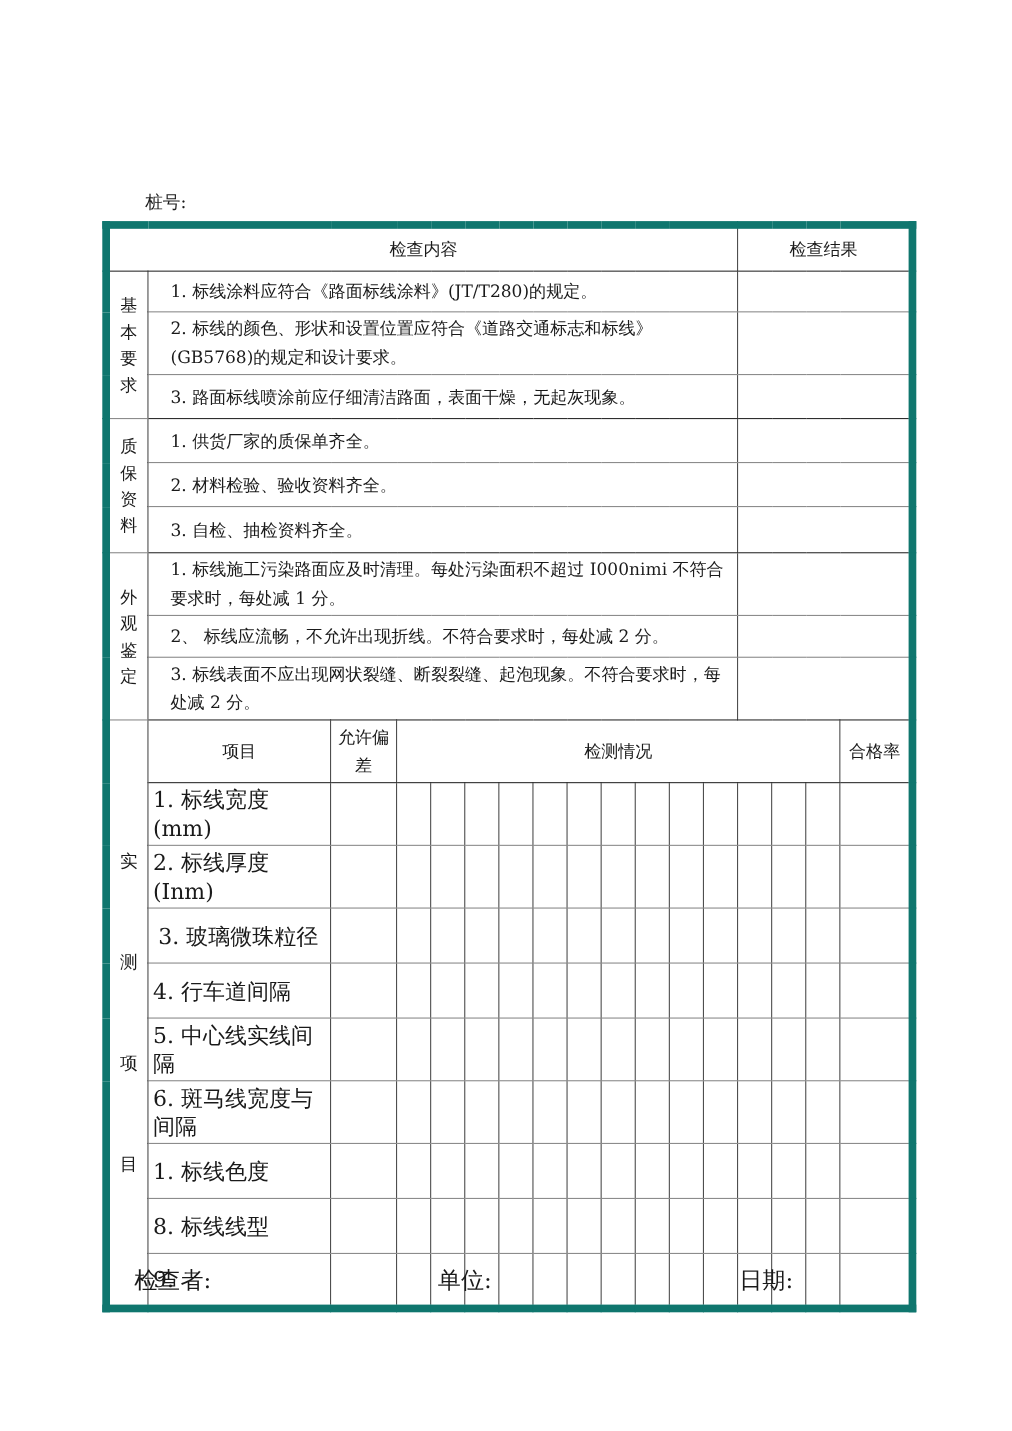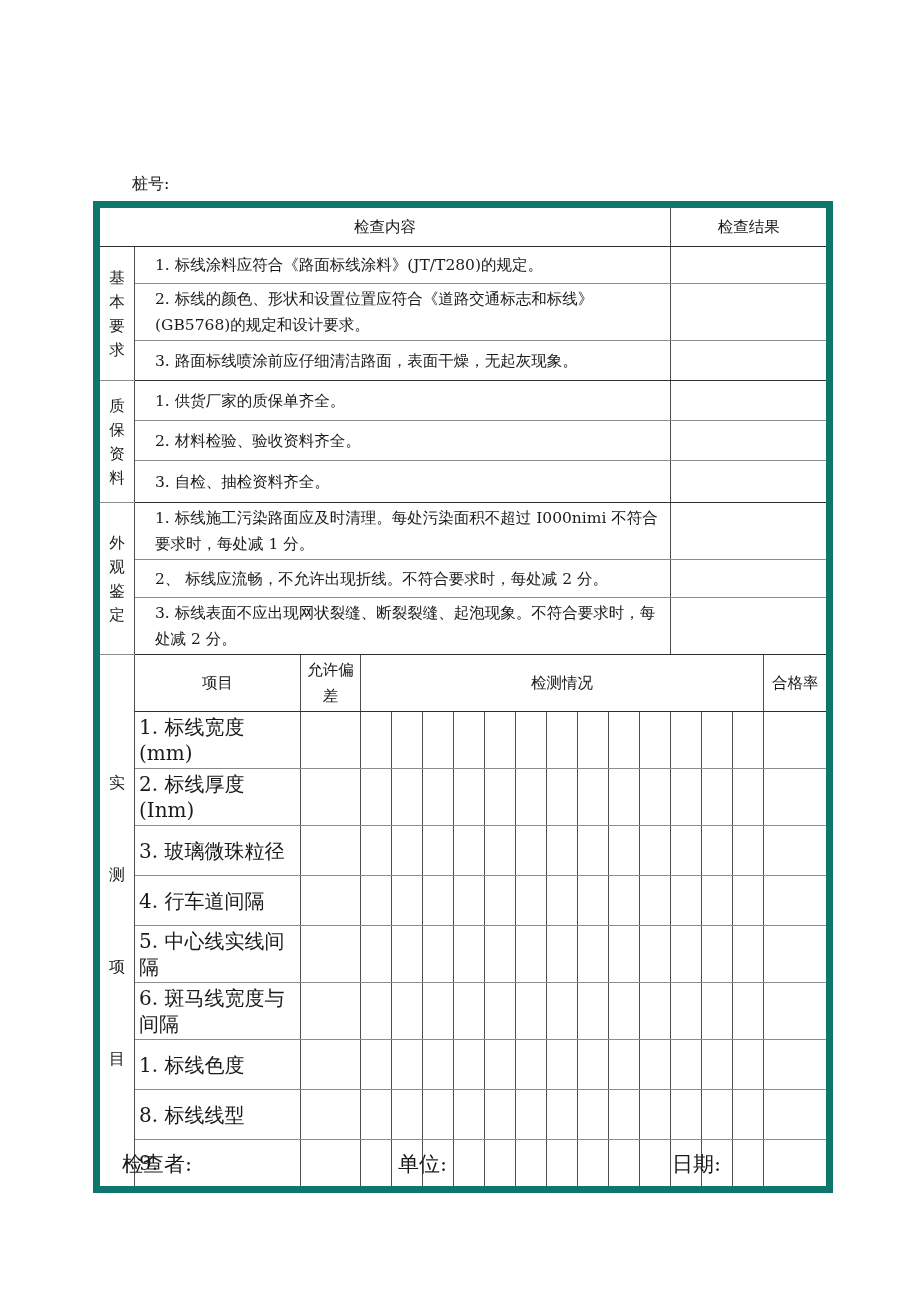--- a/index.html
+++ b/index.html
@@ -145,21 +145,21 @@
           <td class="blank"></td>
           <td class="blank"></td>
           <td class="blank"></td>
           <td class="blank"></td>
           <td class="blank"></td>
           <td class="blank"></td>
           <td class="blank"></td>
           <td class="blank"></td>
           <td class="blank"></td>
         </tr>
-        <tr style="height: 50px;">
+        <tr style="height: 50px; text-align: center;">
           <td class="mitem">3. 玻璃微珠粒径</td>
           <td class="blank"></td>
           <td class="blank"></td>
           <td class="blank"></td>
           <td class="blank"></td>
           <td class="blank"></td>
           <td class="blank"></td>
           <td class="blank"></td>
           <td class="blank"></td>
           <td class="blank"></td>

